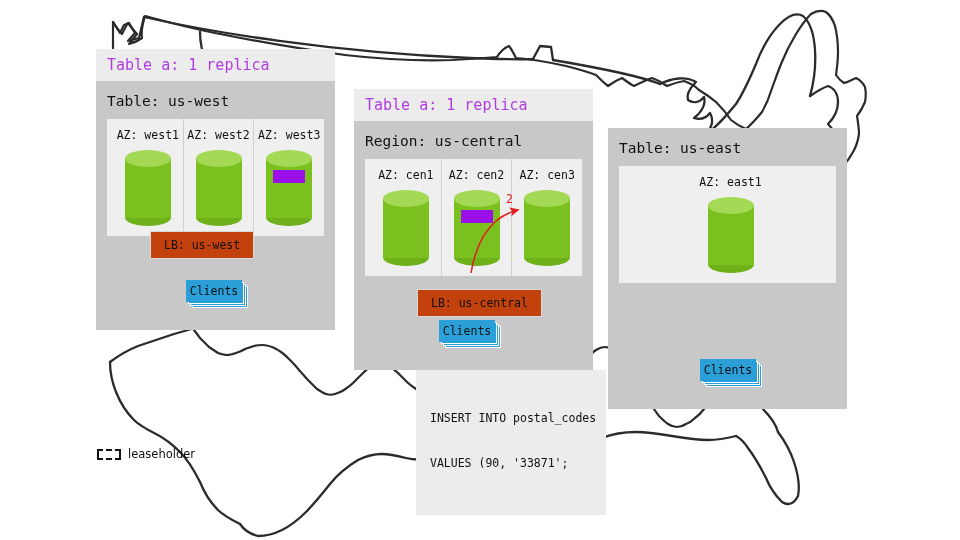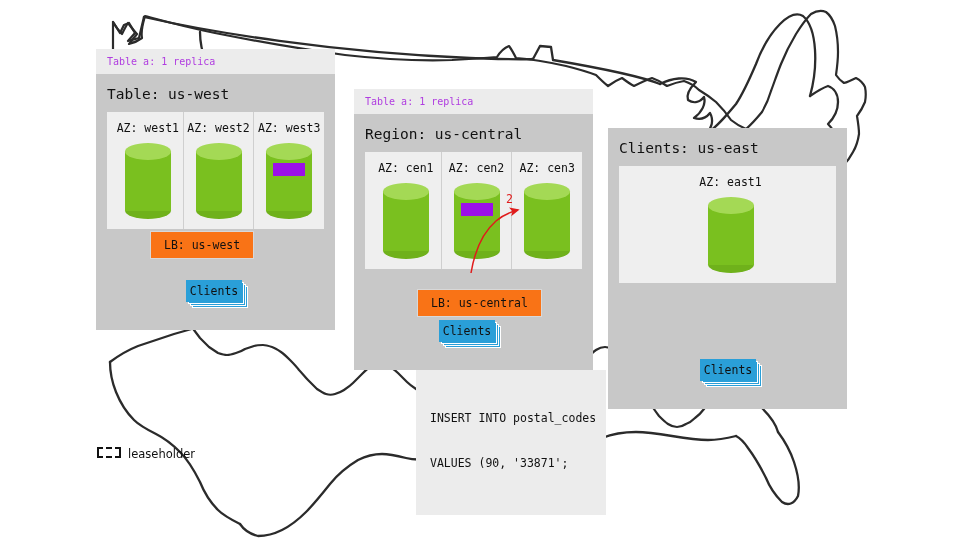--- a/index.html
+++ b/index.html
@@ -17,21 +17,21 @@
 
   
   .region-panel{
     position:absolute;
     background:#c8c8c8;
     box-sizing:border-box;
   }
   .panel-title{
     background:#ececec;
     color:#b03de0;
-    font-size:10px;
+    font-size:15px;
     letter-spacing:0px;
     padding:7px 0 7px 11px;
     white-space:nowrap;
   }
   .region-name{
     color:#111;
     font-size:14.5px;
     padding:12px 0 10px 11px;
     white-space:nowrap;
   }
@@ -79,21 +79,21 @@
   }
   .replica.leaseholder{
     border:2px dashed #000;
     left:6px;top:19px;width:32px;height:13px;
     box-sizing:content-box;
   }
 
   
   .lb-box{
     position:absolute;
-    background:#f97316;
+    background:#c2410c;
     border:1px solid #d8d8d8;
     font-size:11.5px;color:#111;
     padding:6px 13px;
     white-space:nowrap;
     text-align:center;
   }
 
   
   .clients{
     position:absolute;
@@ -124,21 +124,21 @@
 
   
   #arrow-layer{position:absolute;left:0;top:0;width:960px;height:540px;pointer-events:none;}
   .arrow-label{
     position:absolute;color:#e01b1b;font-size:11.5px;
   }
 
   
   #legend{
     position:absolute;left:97px;top:447px;
-    display:flex;align-items:flex-start;gap:7px;
+    display:flex;align-items:center;gap:7px;
   }
   #legend .swatch{
     width:24px;height:11px;border:2px dashed #111;box-sizing:border-box;
     background:transparent;
   }
   #legend .legend-text{
     font-family:"DejaVu Sans","Liberation Sans",sans-serif;
     font-size:11.5px;color:#111;
   }
 </style>
@@ -354,21 +354,21 @@
       <div class="sheet front">Clients</div>
     </div>
   </div>
 
   <div class="sql-box" style="left:416px;top:370px;width:162px;">
     <div>INSERT INTO postal_codes</div>
     <div>VALUES (90, '33871';</div>
   </div>
 
   <div class="region-panel" id="panel-us-east" style="left:608px;top:128px;width:239px;height:281px;">
-    <div class="region-name">Clients: us-east</div>
+    <div class="region-name">Table: us-east</div>
     <div class="az-strip">
       <div class="az-cell">
         <span class="az-label">AZ: east1</span>
         <div class="cyl">
           <div class="bot"></div>
           <div class="body"></div>
           <div class="top"></div>
         </div>
       </div>
     </div>

